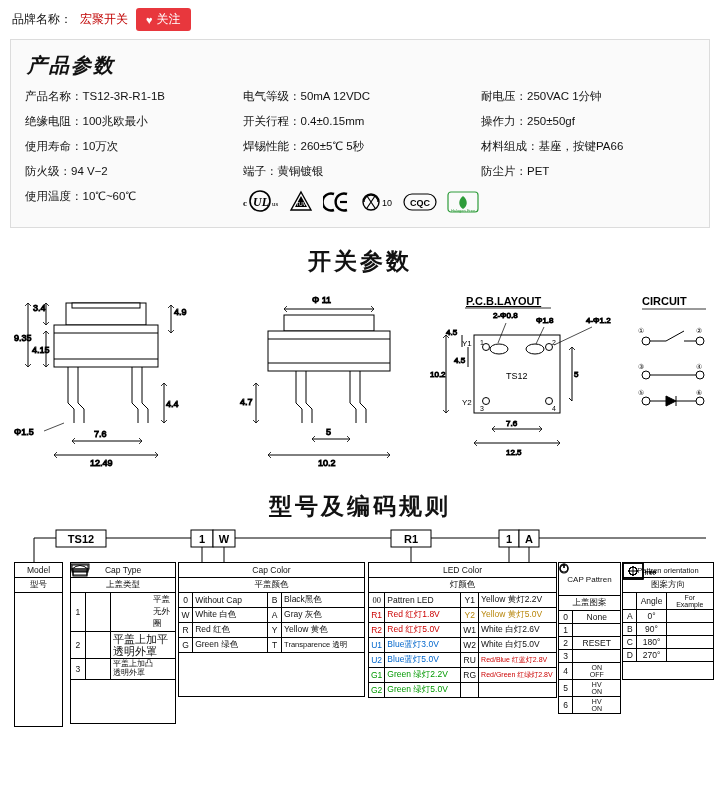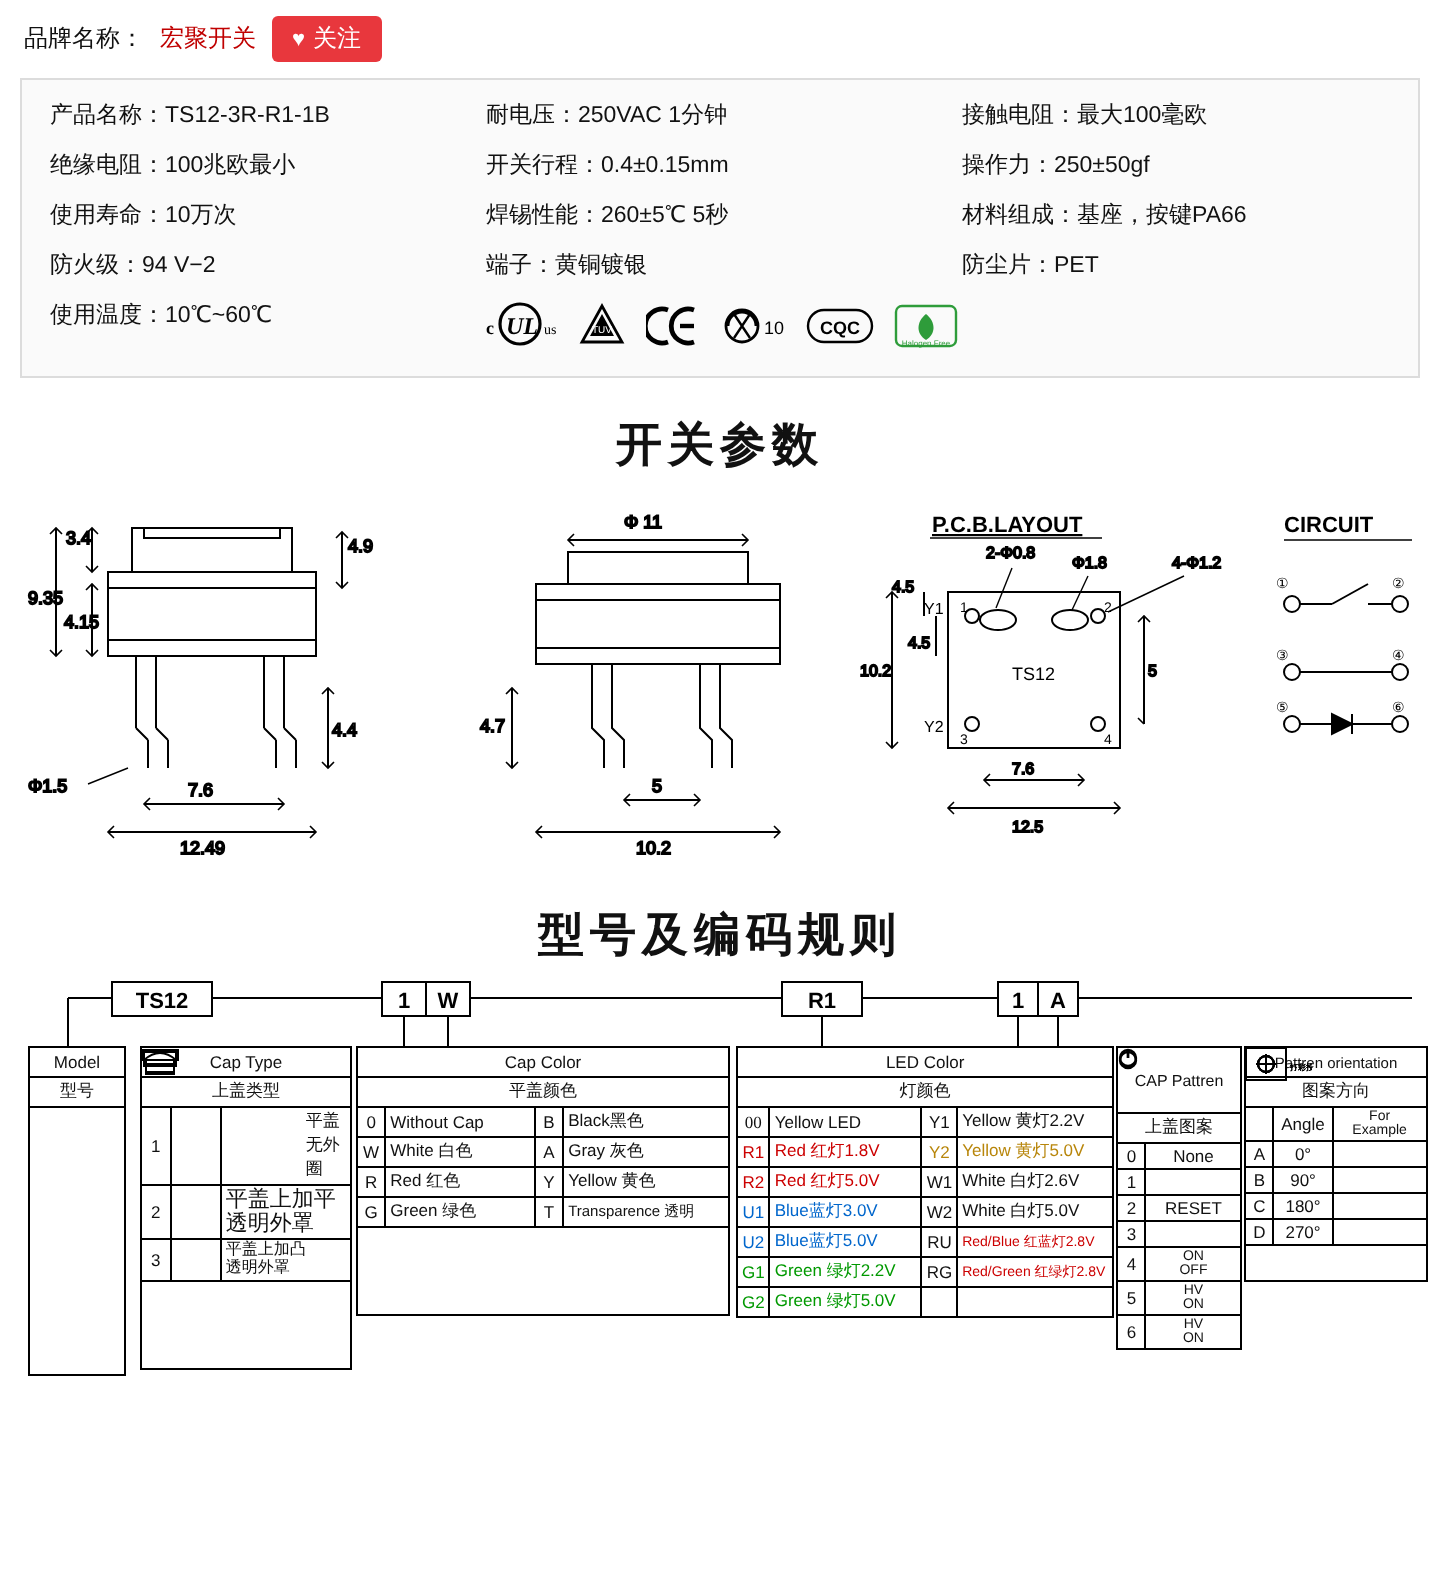--- a/index.html
+++ b/index.html
@@ -58,25 +58,26 @@
 <div class="brand-bar">
   <span>品牌名称：</span>
   <span class="brand-name">宏聚开关</span>
   <span class="follow-btn">
     <span class="heart">♥</span>
     <span>关注</span>
   </span>
 </div>
 
 <div class="spec-panel">
+  <div class="spec-title">产品参数</div>
   <div class="spec-grid">
     <div>产品名称：TS12-3R-R1-1B</div>
+    <div>电气等级：50mA  12VDC</div>
     <div>耐电压：250VAC  1分钟</div>
 
-    <div>接触电阻：最大100毫欧</div>
     <div>绝缘电阻：100兆欧最小</div>
     <div>开关行程：0.4±0.15mm</div>
 
     <div>操作力：250±50gf</div>
     <div>使用寿命：10万次</div>
     <div>焊锡性能：260±5℃  5秒</div>
 
     <div>材料组成：基座，按键PA66</div>
     <div>防火级：94 V−2</div>
     <div>端子：黄铜镀银</div>
@@ -402,21 +403,21 @@
     <table class="tbl">
       <tbody>
           <tr>
             <td colspan="4" style="width:186px;height:15px;text-align:center;">LED Color</td>
           </tr>
       <tr>
             <td colspan="4" style="height:15px;text-align:center;">灯颜色</td>
           </tr>
       <tr>
         <td style="width:16px;text-align:center;font-family:Liberation Serif, serif;">00</td>
-        <td style="width:76px;">Yellow LED</td>
+        <td style="width:76px;">Pattren LED</td>
         <td style="width:16px;text-align:center;">Y1</td>
         <td style="width:78px;">Yellow 黄灯2.2V</td>
       </tr>
       <tr>
         <td style="text-align:center;color:#c00;">R1</td>
         <td style="color:#c00;">Red 红灯1.8V</td>
         <td style="text-align:center;color:#b8860b;">Y2</td>
         <td style="color:#b8860b;">Yellow 黄灯5.0V</td>
       </tr>
       <tr>

